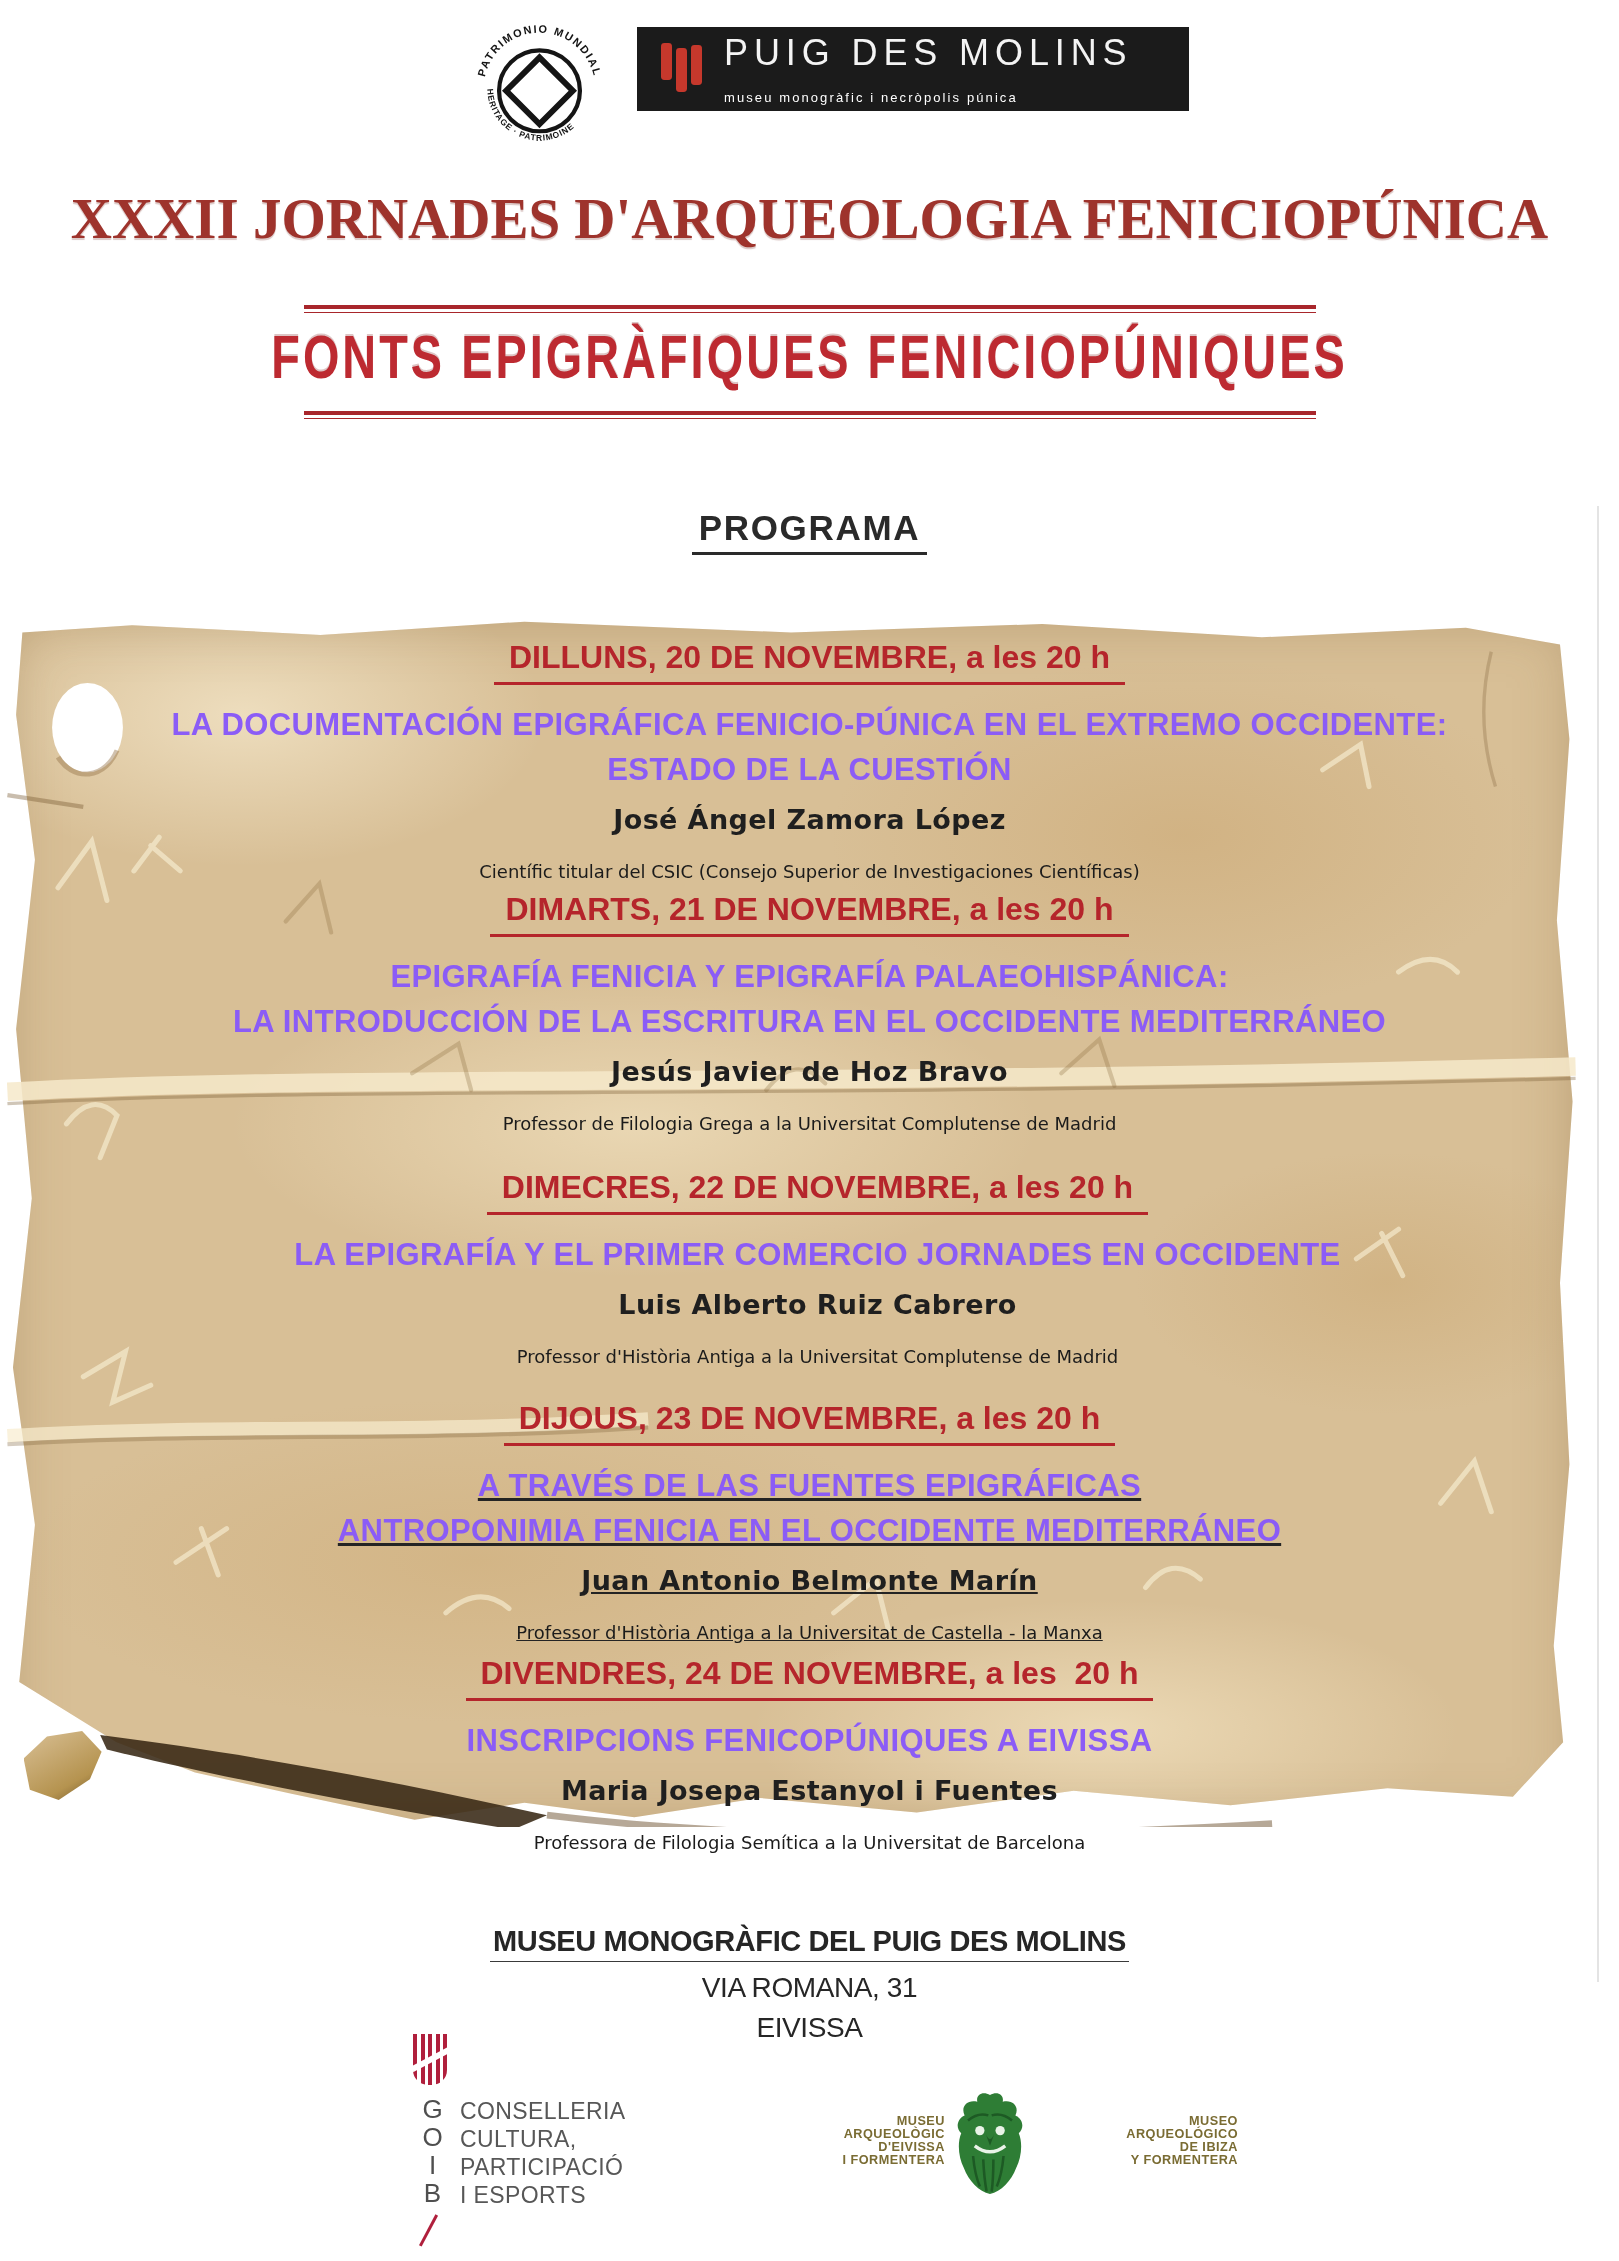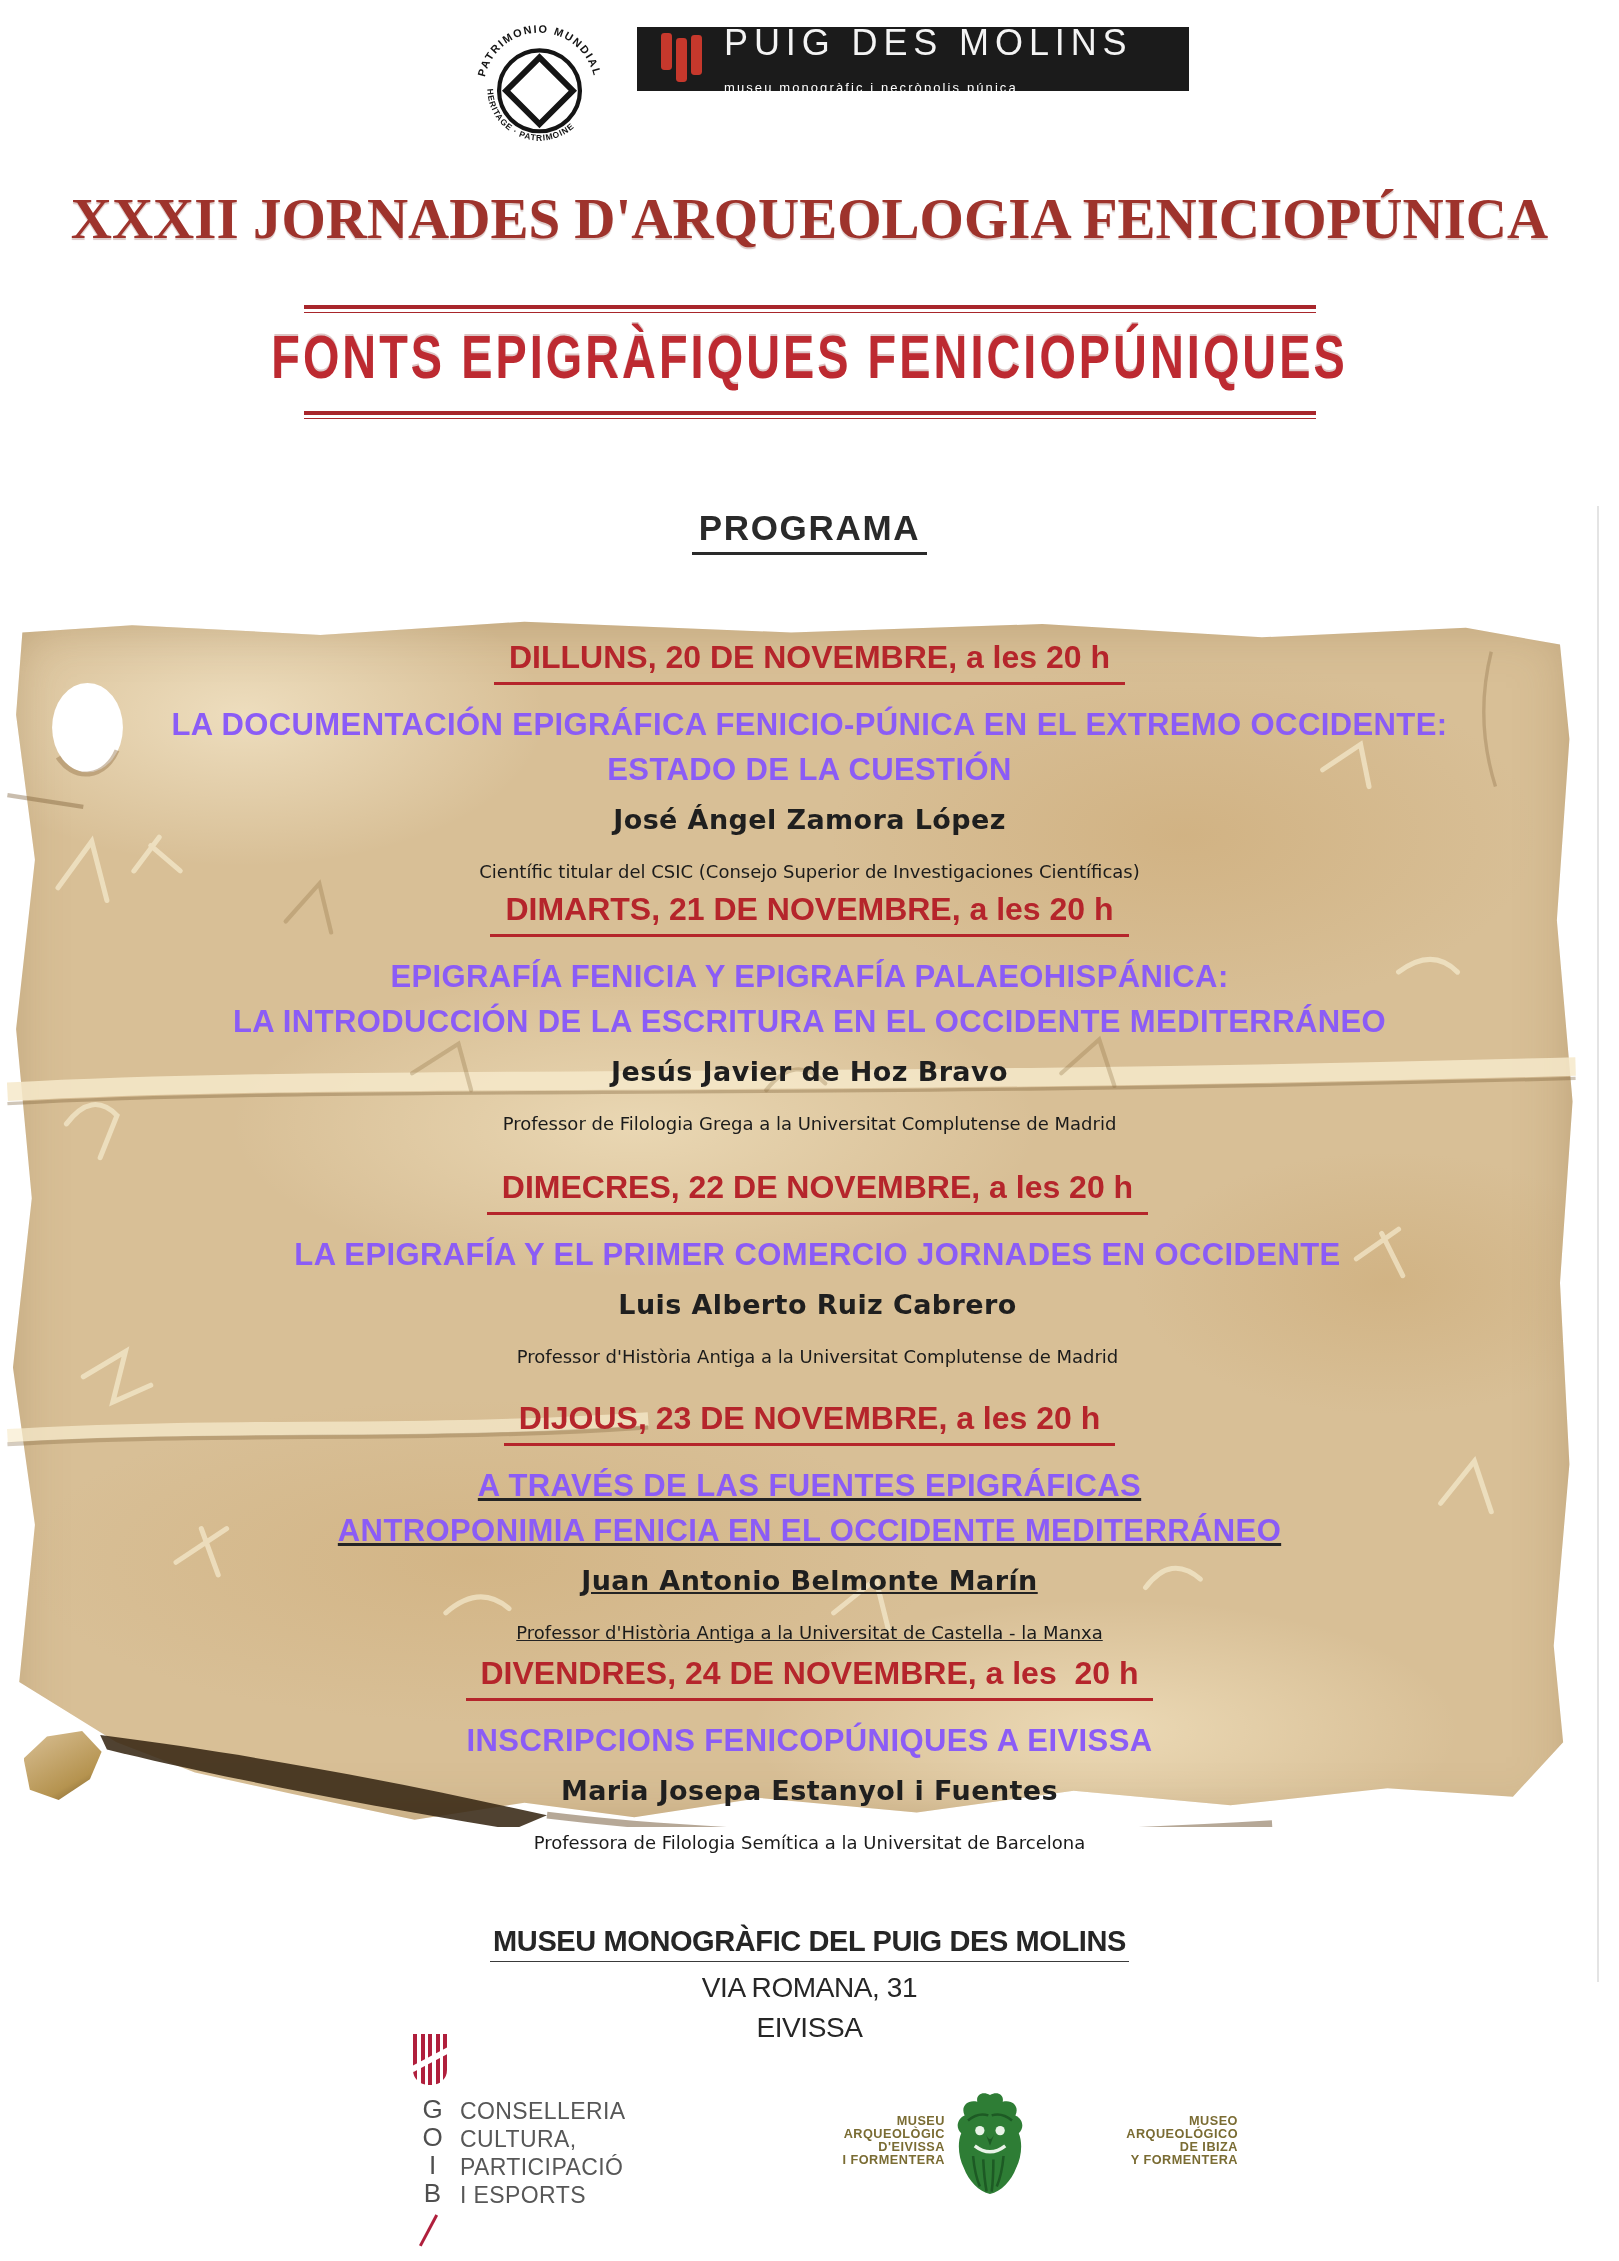--- a/index.html
+++ b/index.html
@@ -6,21 +6,21 @@
   body{
     width:1619px;height:2261px;position:relative;background:#ffffff;
     font-family:"Liberation Sans", sans-serif;overflow:hidden;
     -webkit-font-smoothing:antialiased;
   }
   .abs{position:absolute;}
 
   
   .wh-logo{left:472px;top:15px;width:135px;height:139px;}
   .banner{
-    left:637px;top:27px;width:552px;height:64px;background:#1b1b1b;
+    left:637px;top:27px;width:552px;height:84px;background:#1b1b1b;
     display:flex;align-items:center;padding-left:23.6px;box-sizing:border-box;
   }
   .banner-bars{display:flex;align-items:flex-start;gap:4.2px;margin-right:22px;margin-top:-5px;}
   .banner-bars span{display:block;width:11px;background:#c6382c;border-radius:3.4px;}
   .bar1{height:37px;margin-top:1.7px;}
   .bar2{height:44px;margin-top:6.7px;}
   .bar3{height:40px;margin-top:3.4px;}
   .banner-text{color:#f4f4f4;}
   .banner-name{font-size:36px;letter-spacing:5.9px;font-weight:500;line-height:39px;}
   .banner-tagline{font-size:13px;letter-spacing:2.1px;color:#ffffff;margin-top:18px;}

